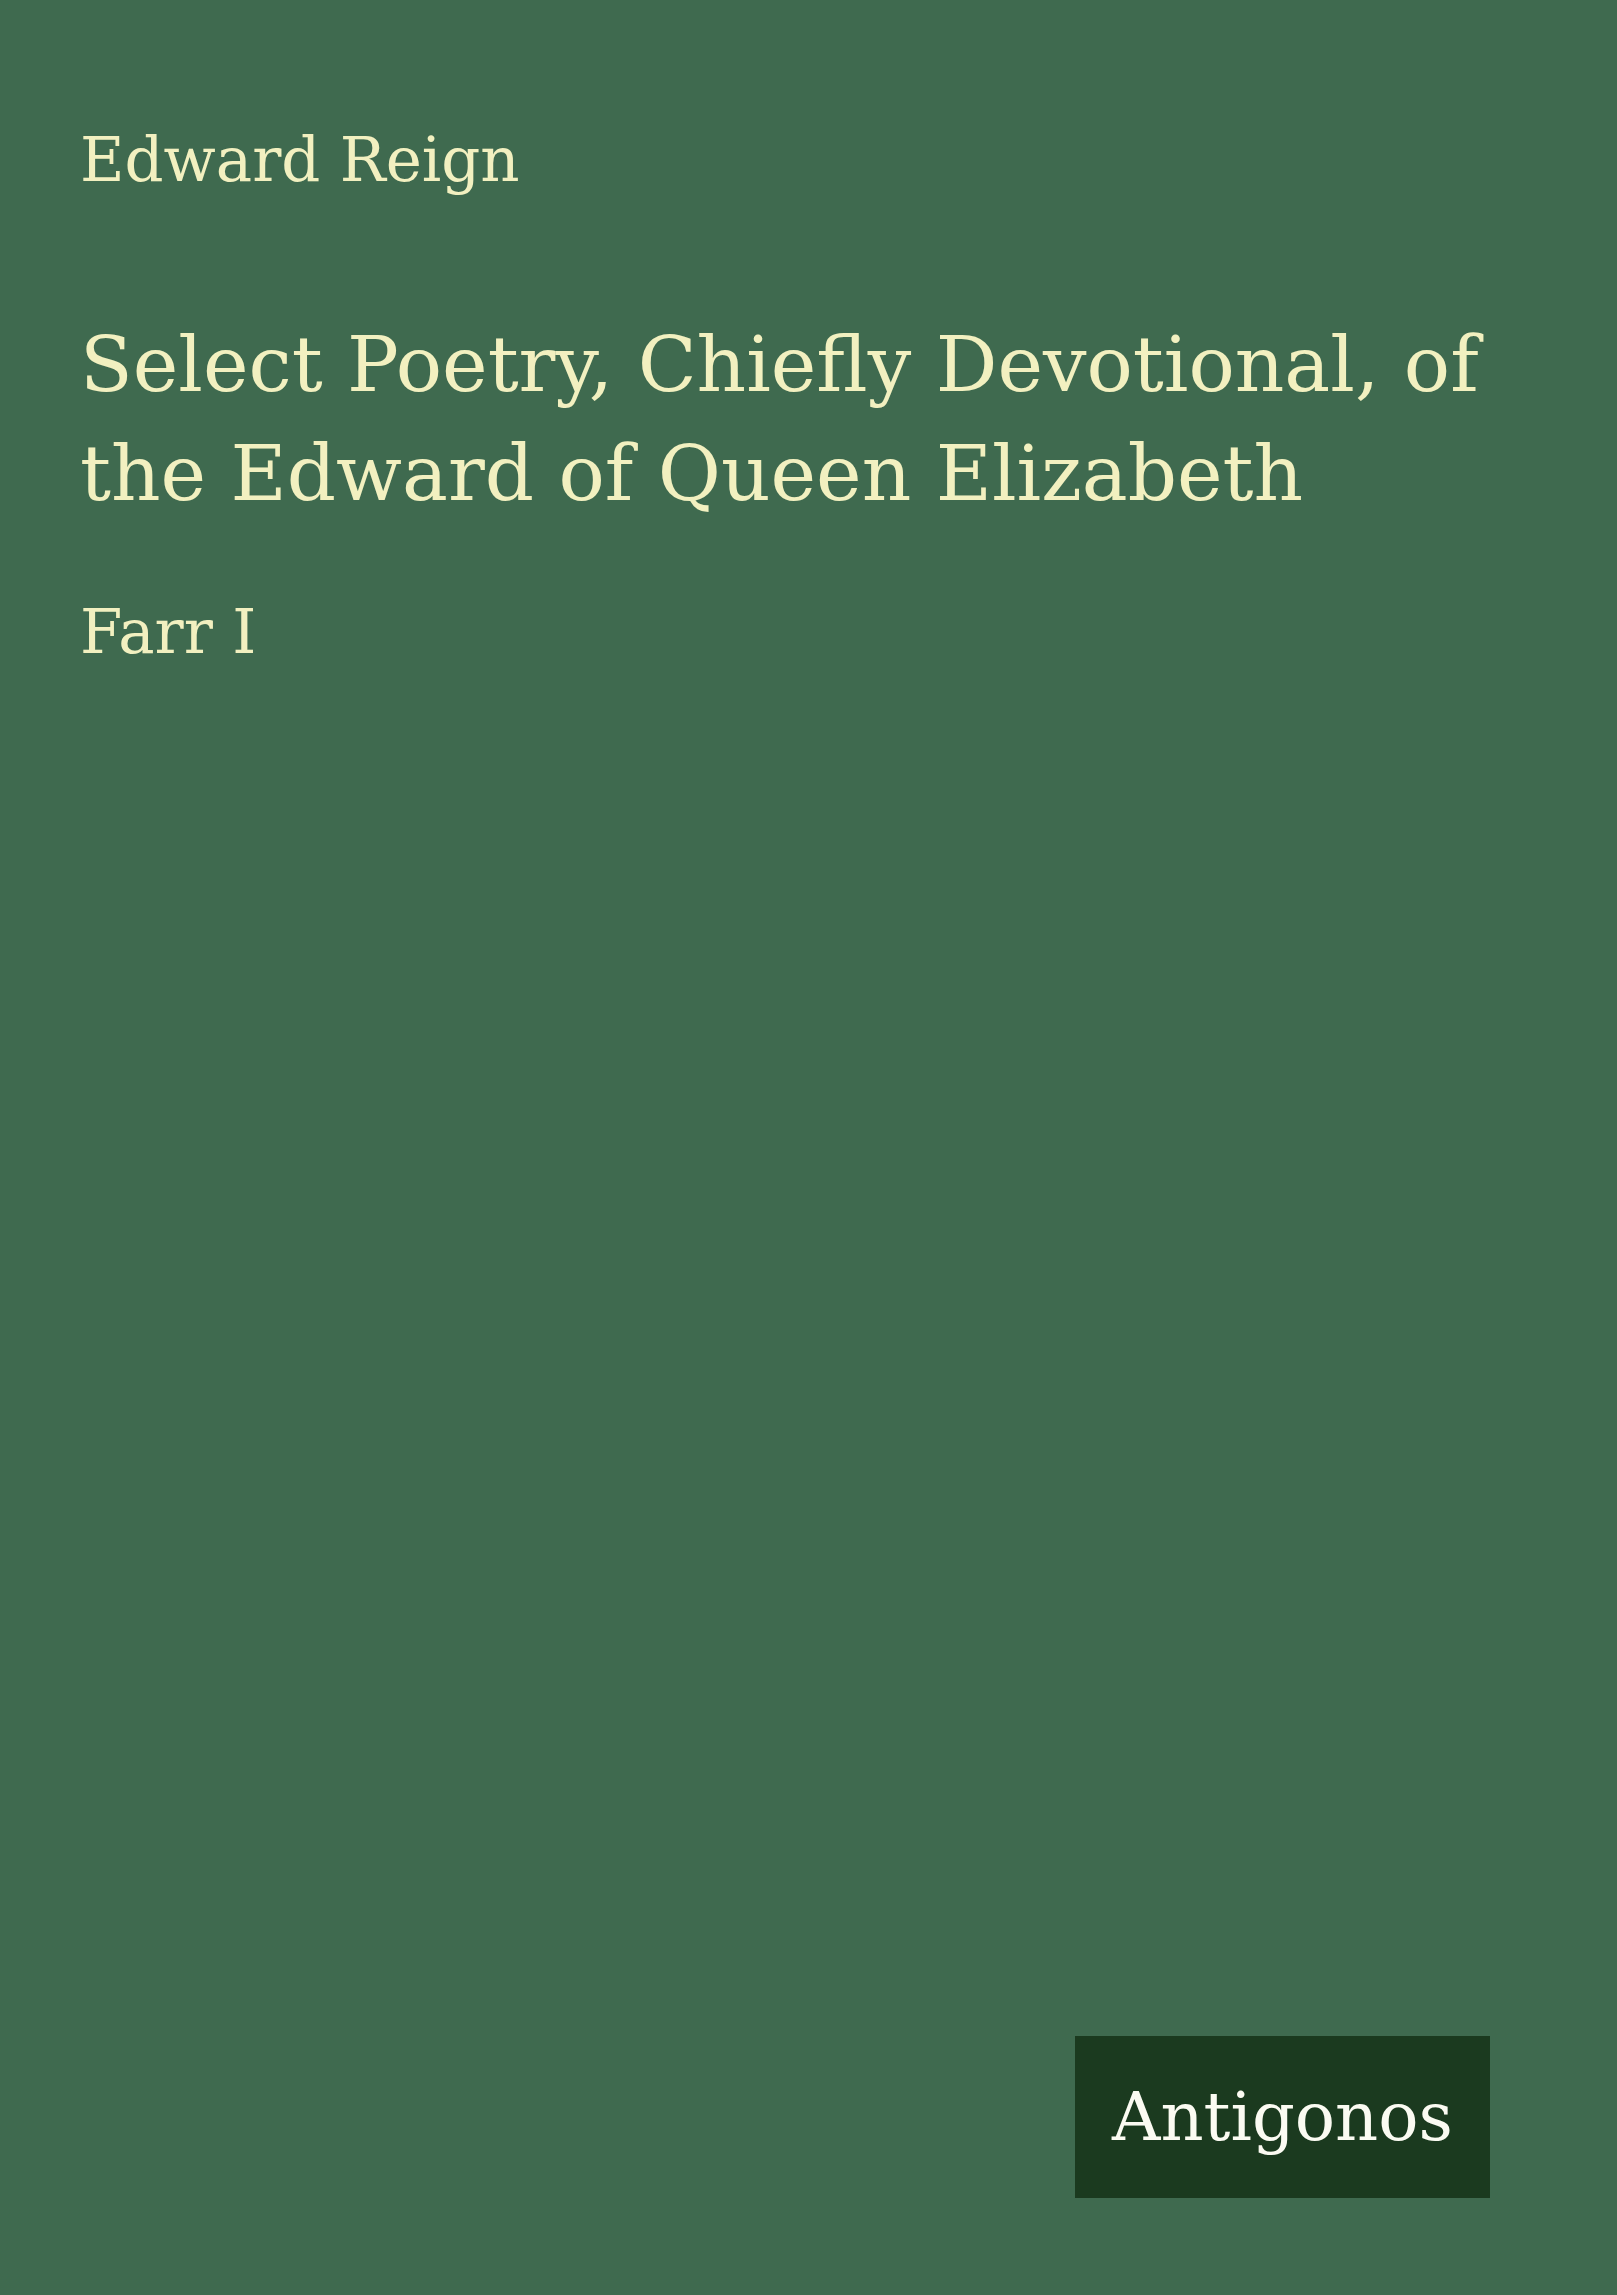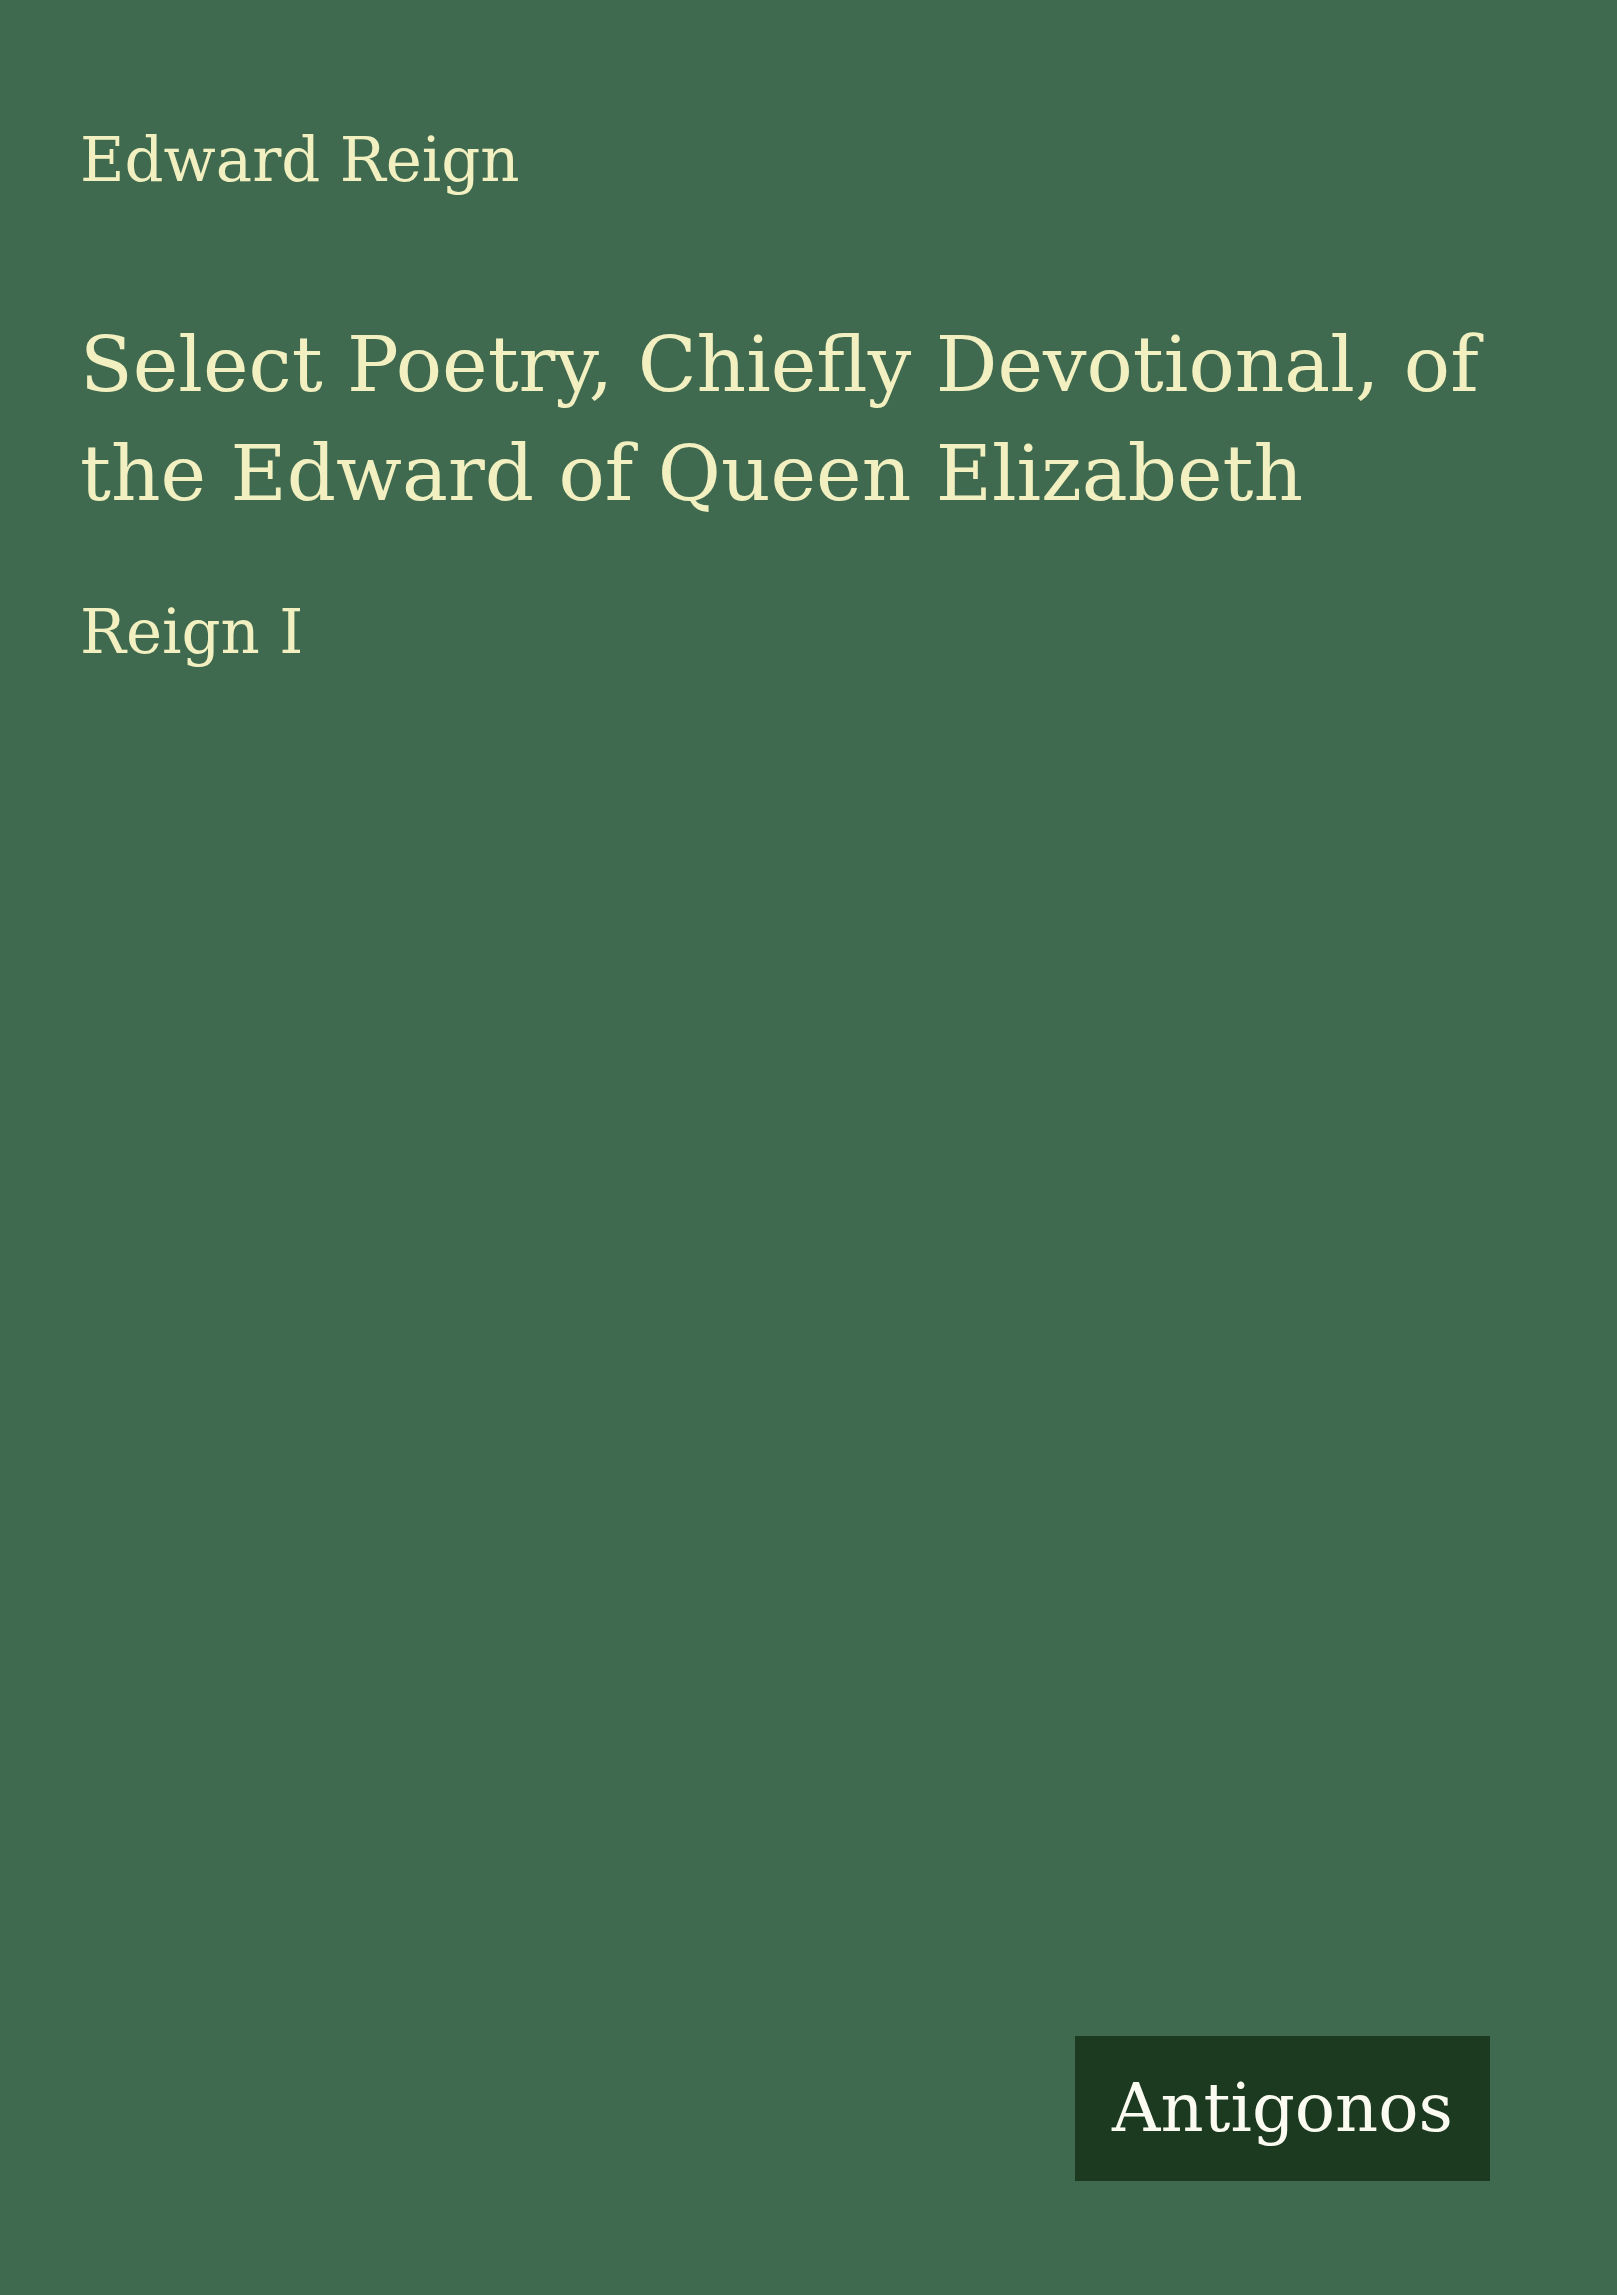--- a/index.html
+++ b/index.html
@@ -46,21 +46,21 @@
     font-size:61px;
     line-height:1;
     color:var(--color-text);
     white-space:nowrap;
   }
   .publisher-box{
     position:absolute;
     left:1075px;
     top:2036px;
     width:415px;
-    height:145px;
+    height:162px;
     background:var(--color-publisher-box);
     display:flex;
     align-items:center;
     justify-content:center;
   }
   .publisher-name{
     font-size:67px;
     line-height:1;
     color:var(--color-publisher-text);
     white-space:nowrap;
@@ -71,20 +71,20 @@
 
 <div class="cover">
 
   <div class="author">Edward Reign</div>
 
   <div class="title">
     <span>Select Poetry, Chiefly Devotional, of</span><br>
     <span>the Edward of Queen Elizabeth</span>
   </div>
 
-  <div class="subtitle">Reign I</div>
+  <div class="subtitle">Farr I</div>
 
   <div class="publisher-box">
     <div class="publisher-name">Antigonos</div>
   </div>
 
 </div>
 
 
 </body></html>

